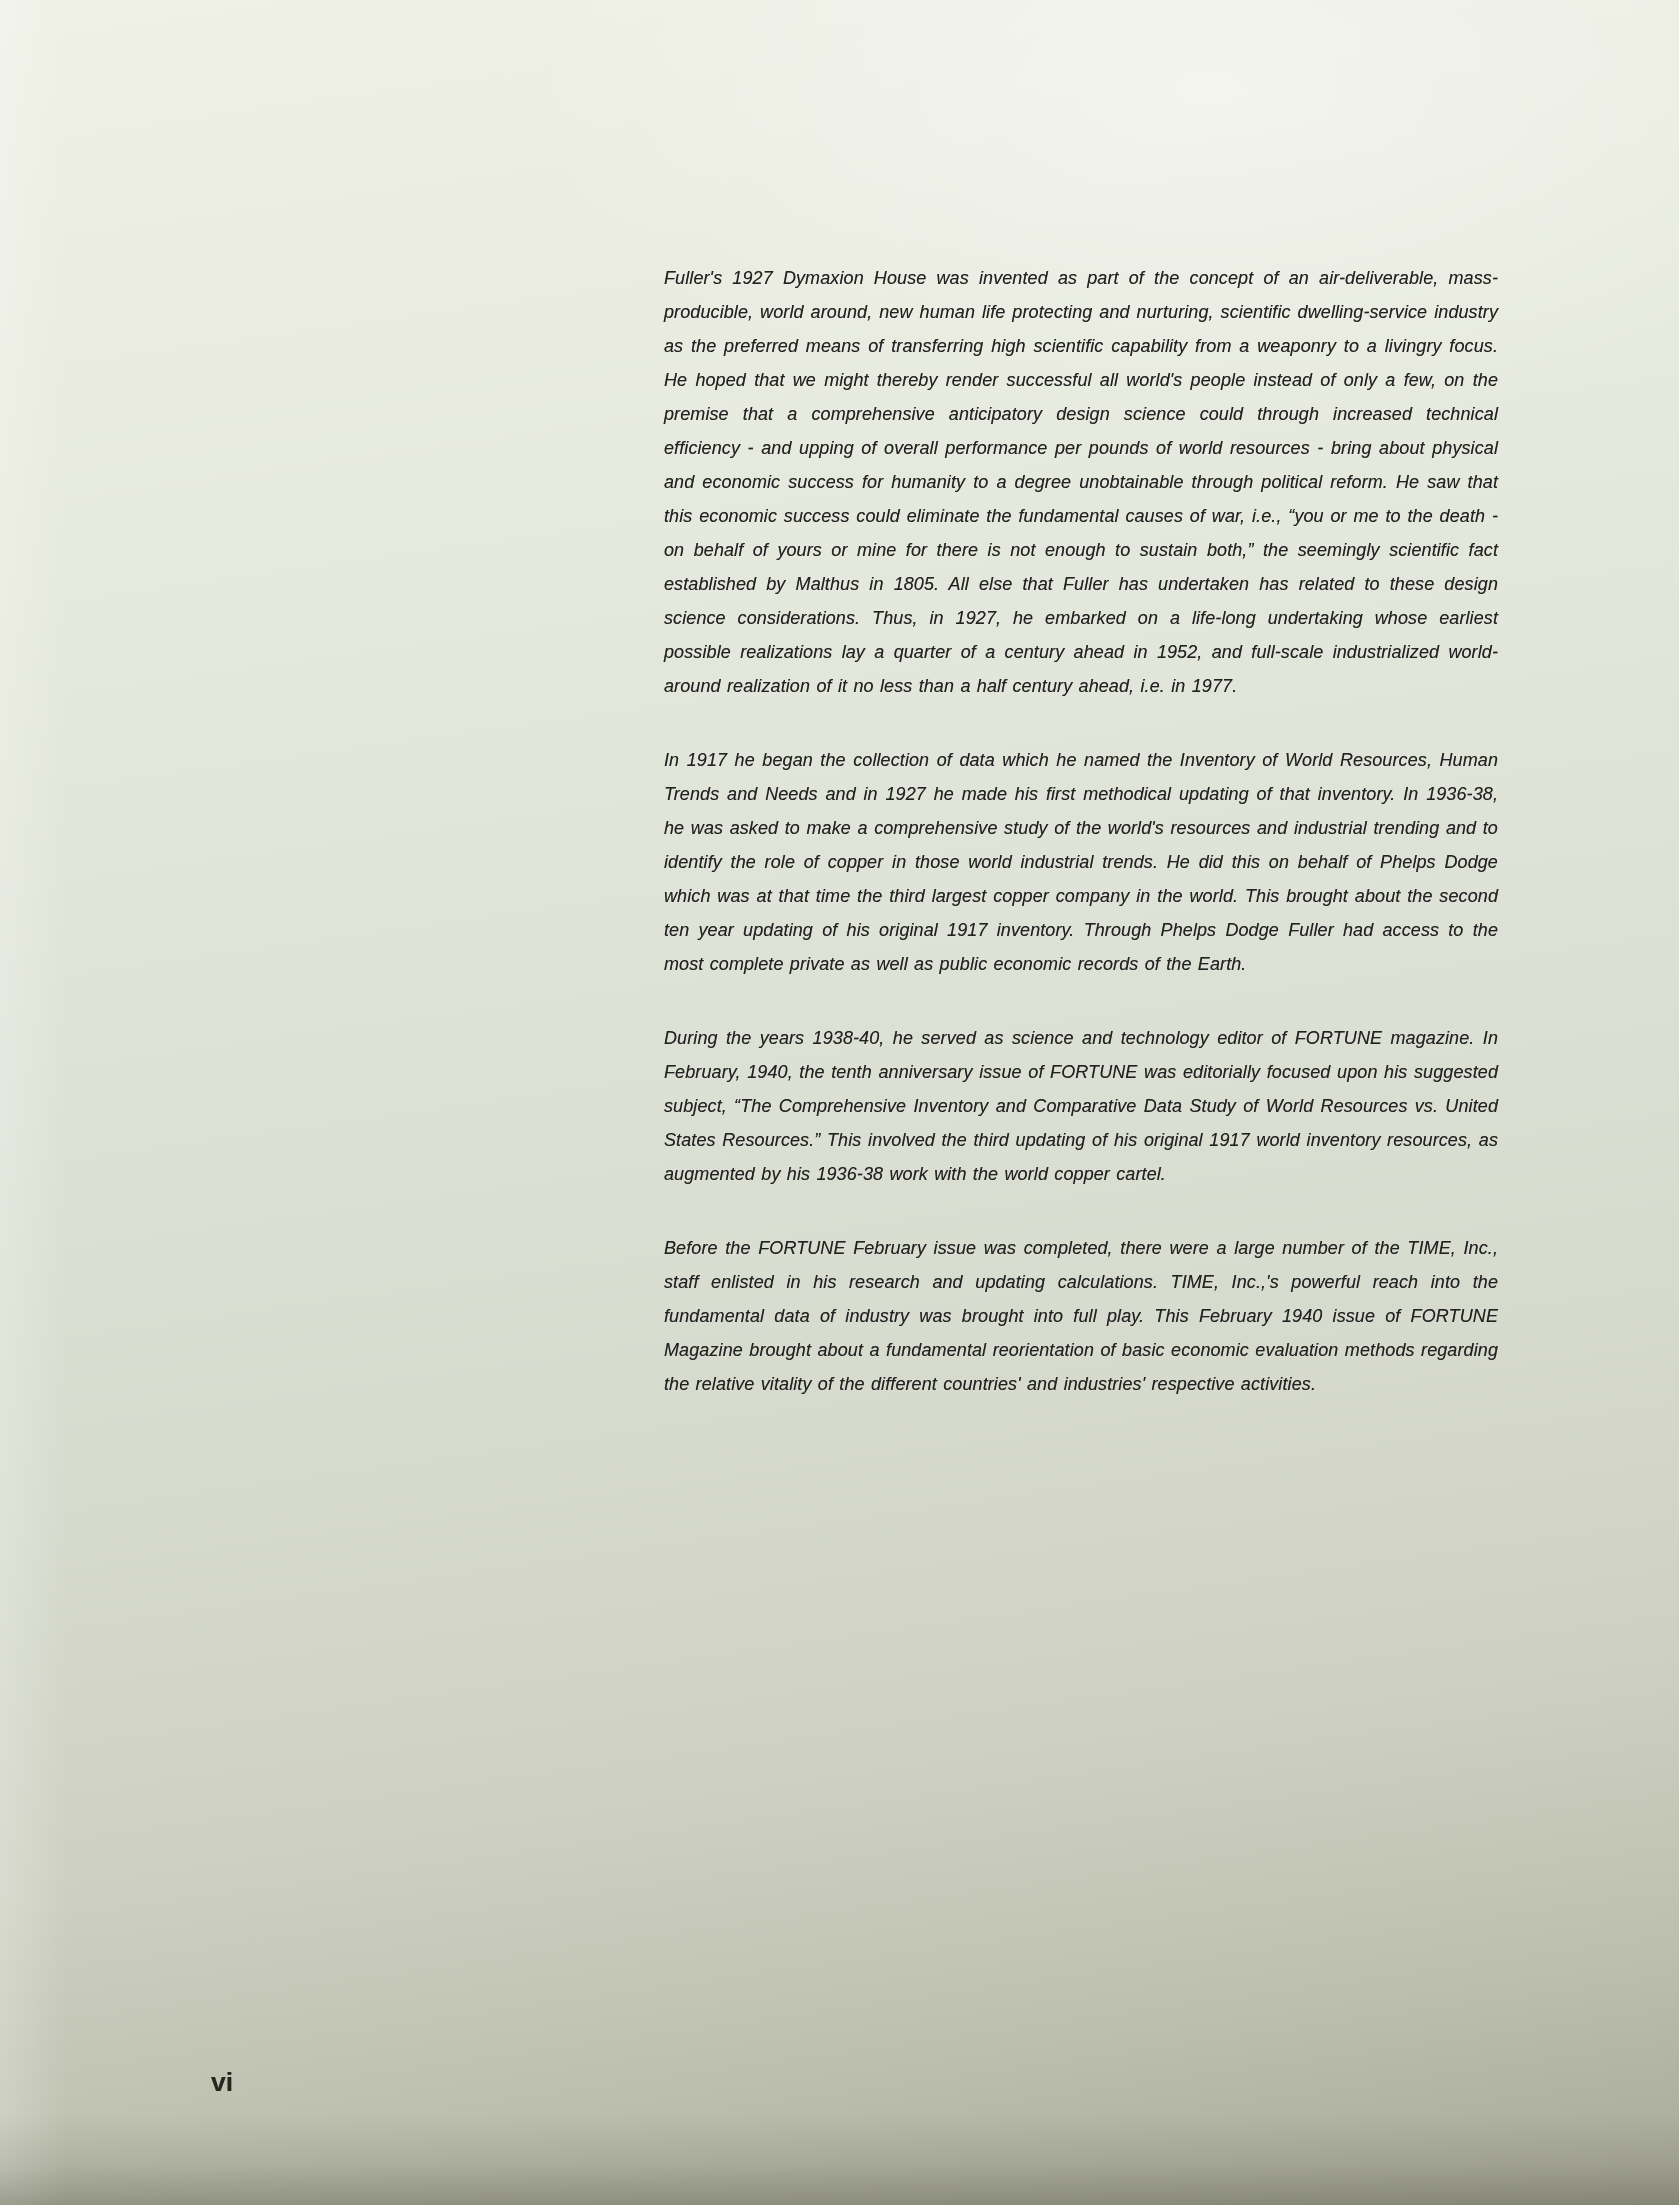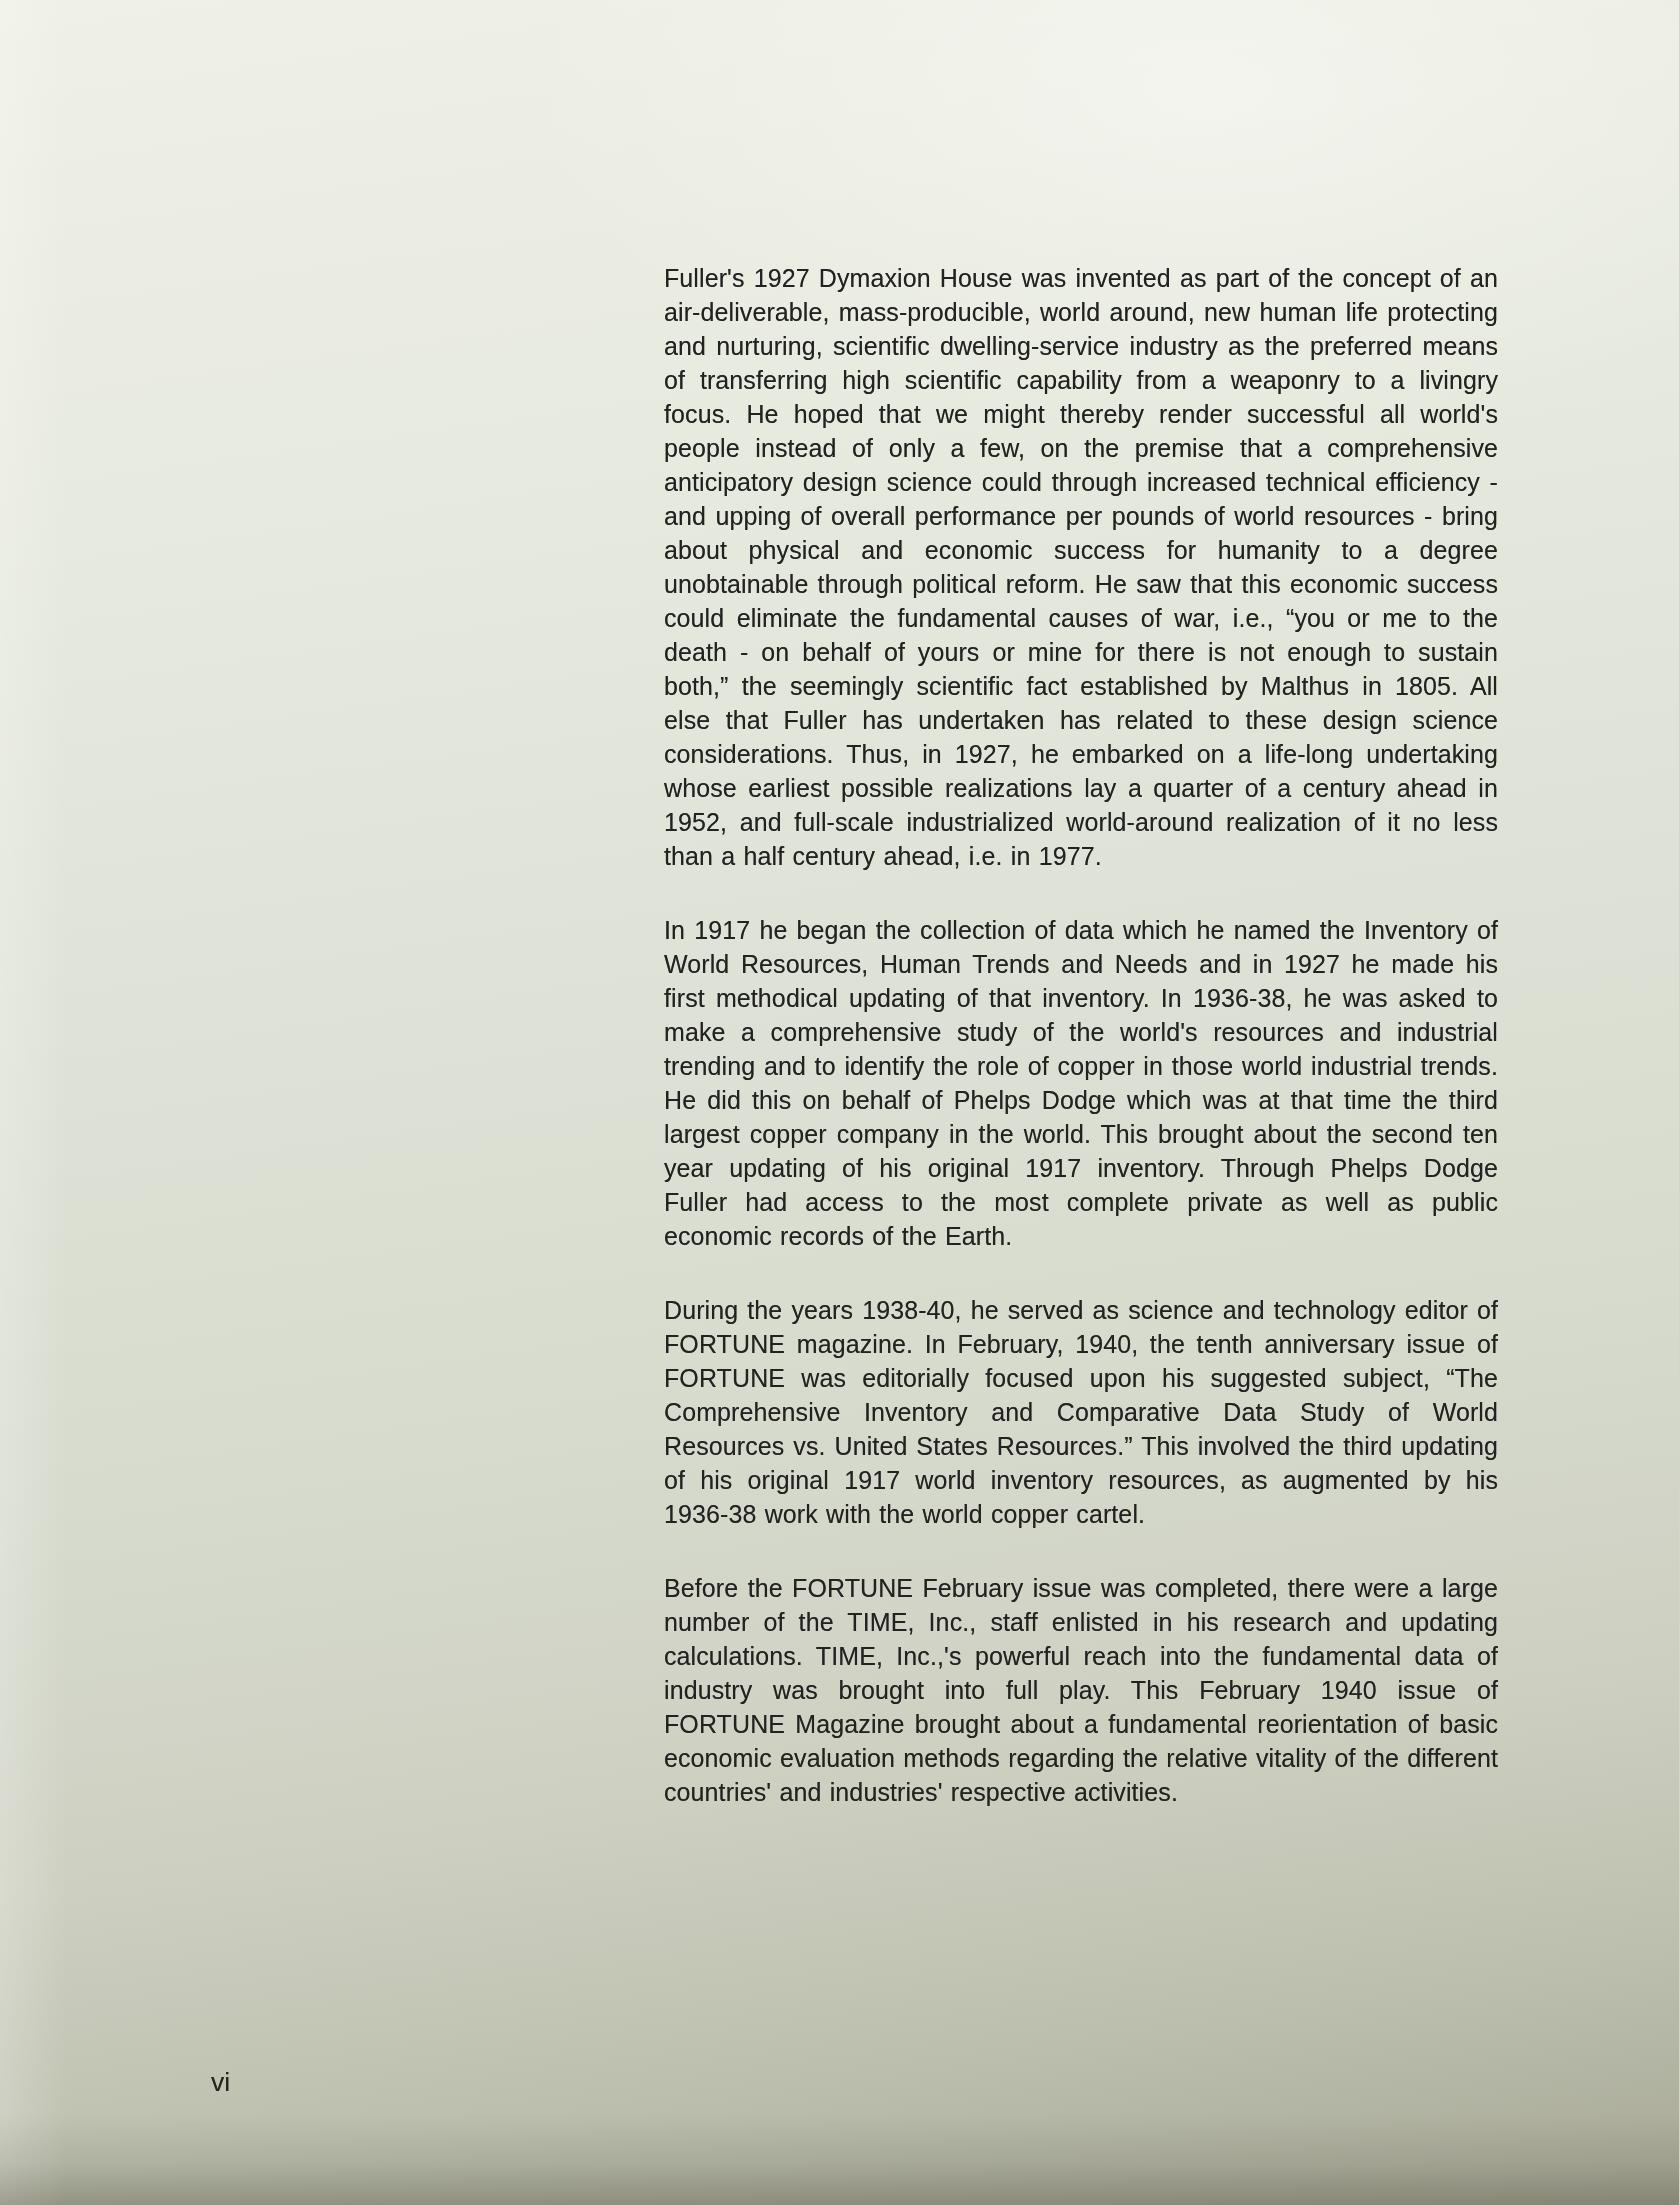--- a/index.html
+++ b/index.html
@@ -31,37 +31,38 @@
     height: 91px;
     background: linear-gradient(to bottom, rgba(55,55,40,0) 0%, rgba(55,55,40,0.10) 55%, rgba(55,55,40,0.30) 100%);
     pointer-events: none;
   }
   .text-column {
     position: absolute;
     left: 664px;
     top: 261px;
     width: 834px;
     font-family: "Liberation Sans", "DejaVu Sans", sans-serif;
-    font-size: 25px;
+    font-style: italic;
+    font-size: 18px;
     line-height: 34px;
     color: var(--ink, #222222);
     text-align: justify;
     letter-spacing: 0.1px;
     word-spacing: 1.2px;
     text-shadow: 0 0 0.6px rgba(25,25,20,0.45);
   }
   .para {
     margin: 0 0 40px 0;
   }
   .page-number {
     position: absolute;
     left: 211px;
     top: 2069px;
     font-family: "Liberation Sans", "DejaVu Sans", sans-serif;
-    font-weight: normal;
+    font-weight: bold;
     font-size: 26.6px;
     line-height: 1;
     color: #26261f;
     text-shadow: 0 0 0.6px rgba(25,25,20,0.4);
   }
 </style>
 </head>
 <body>
 
 <div class="page">

